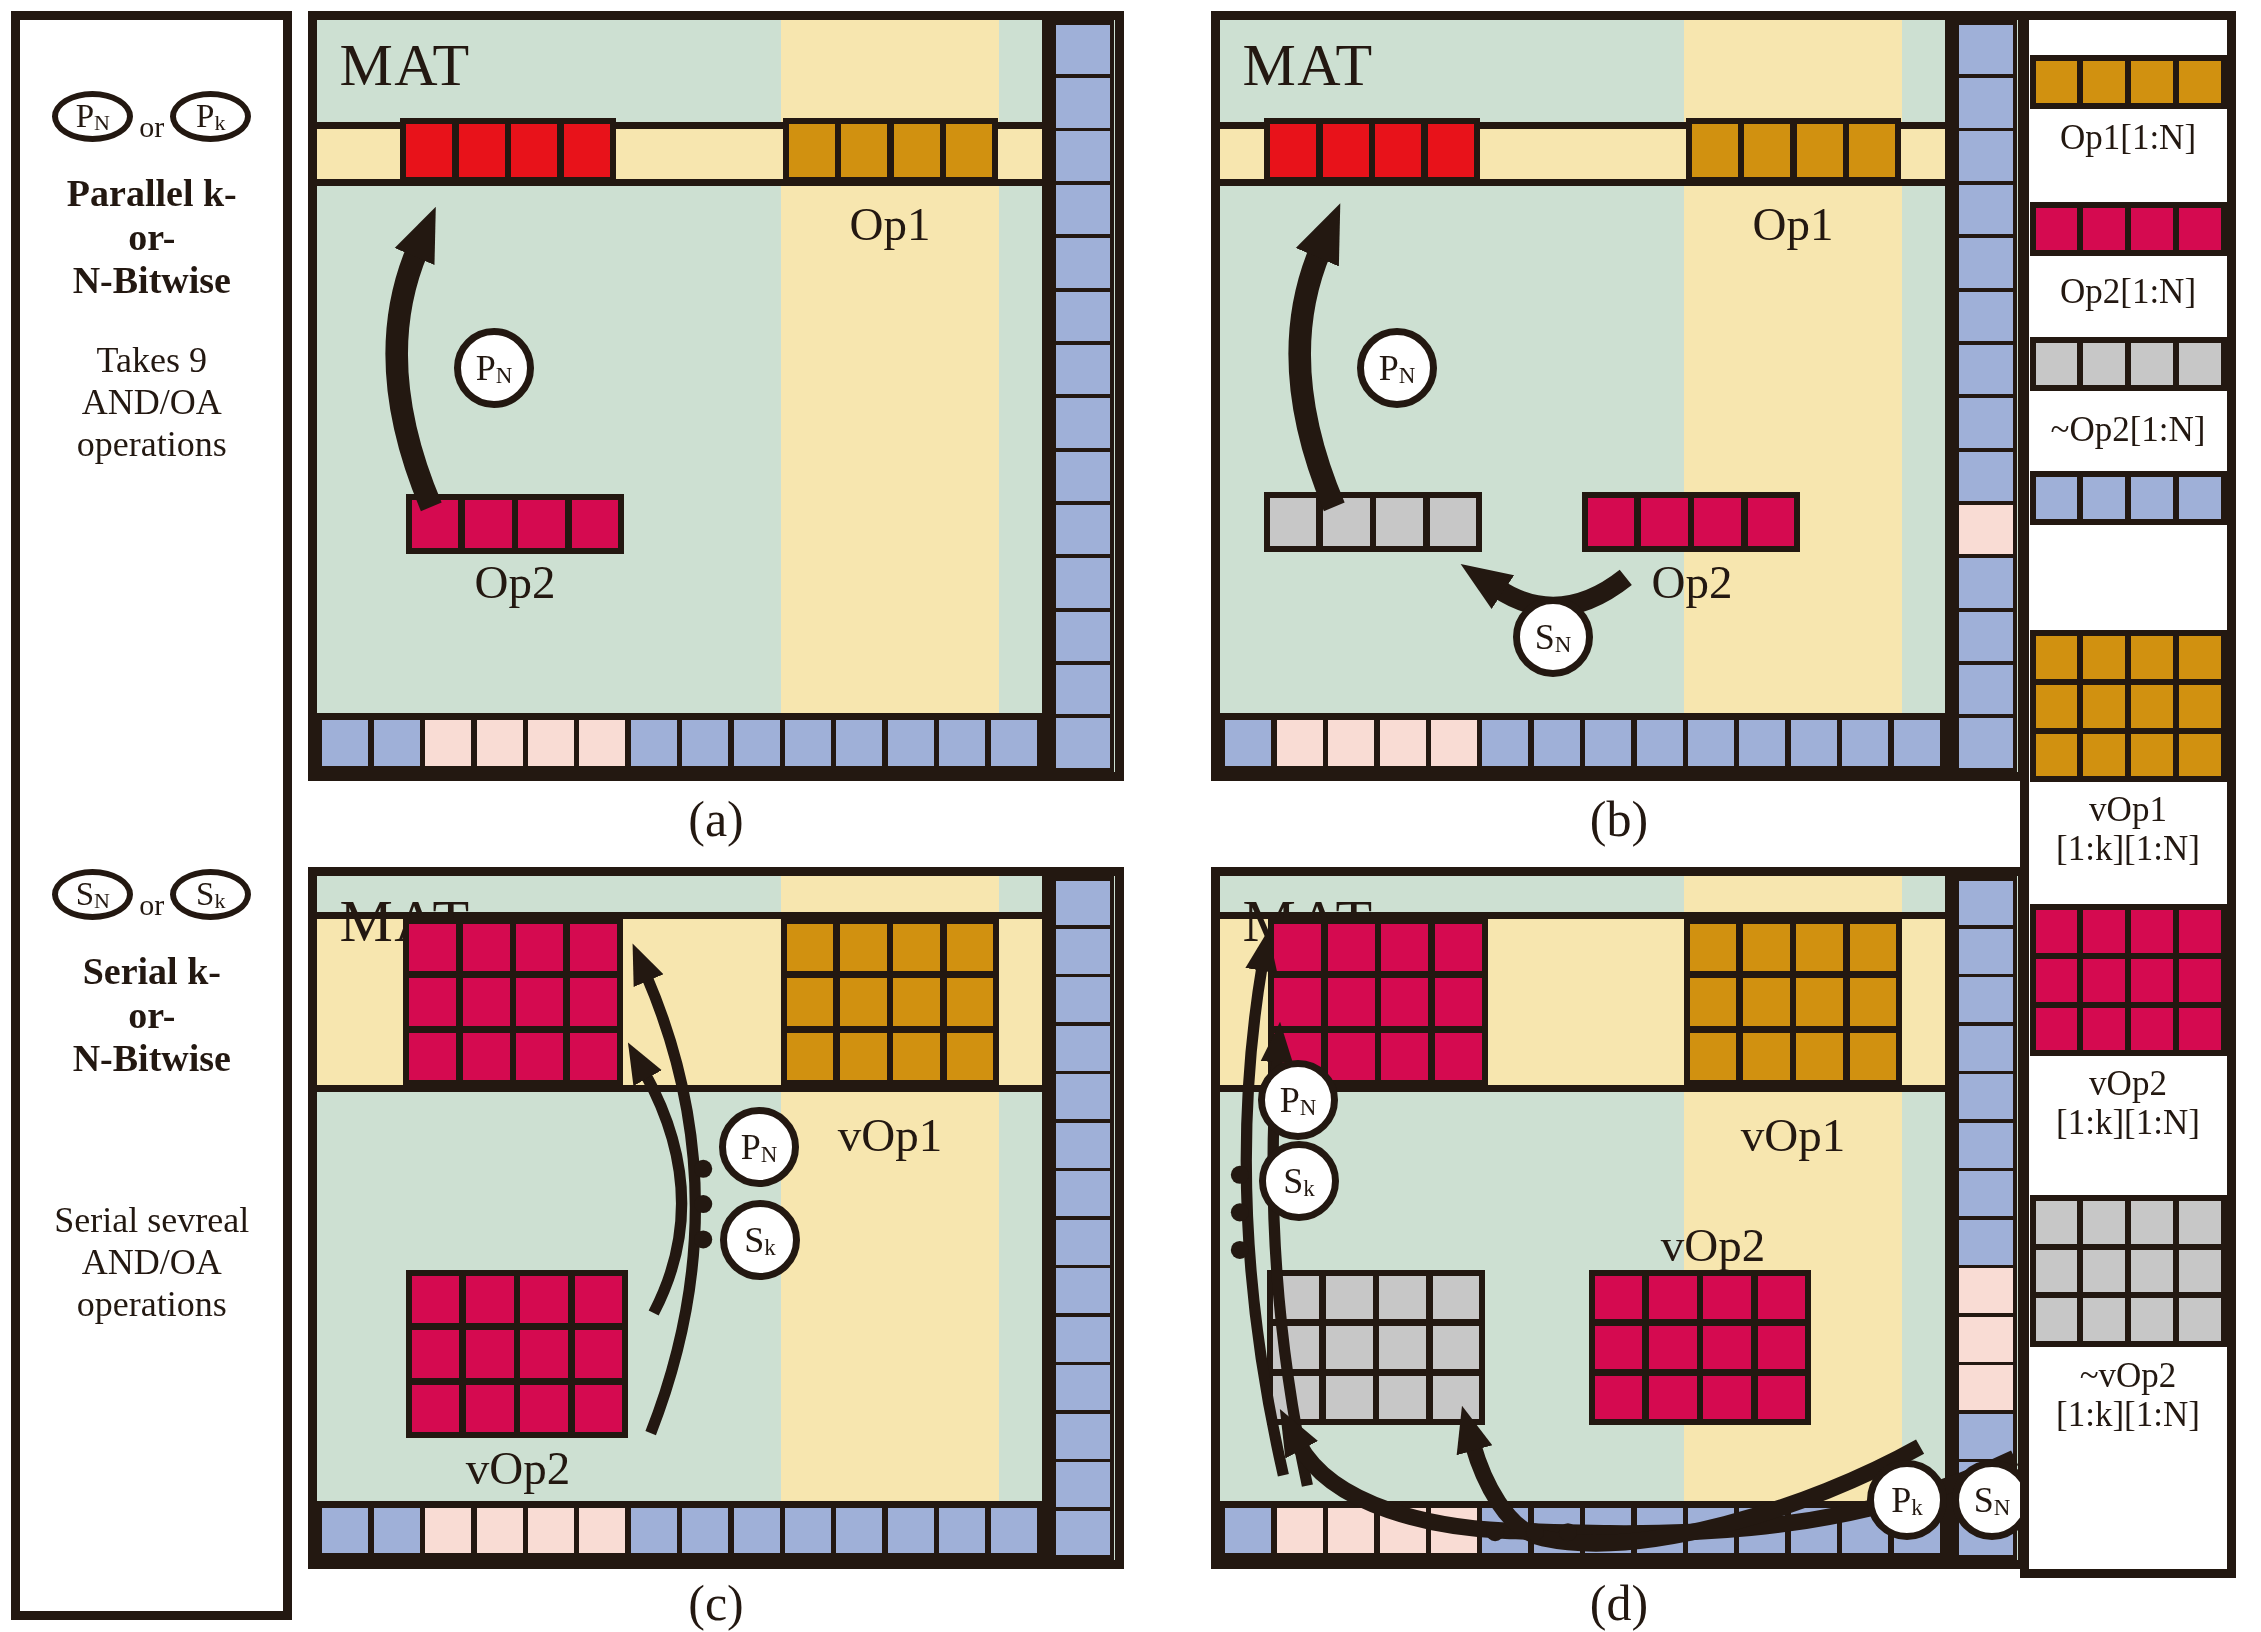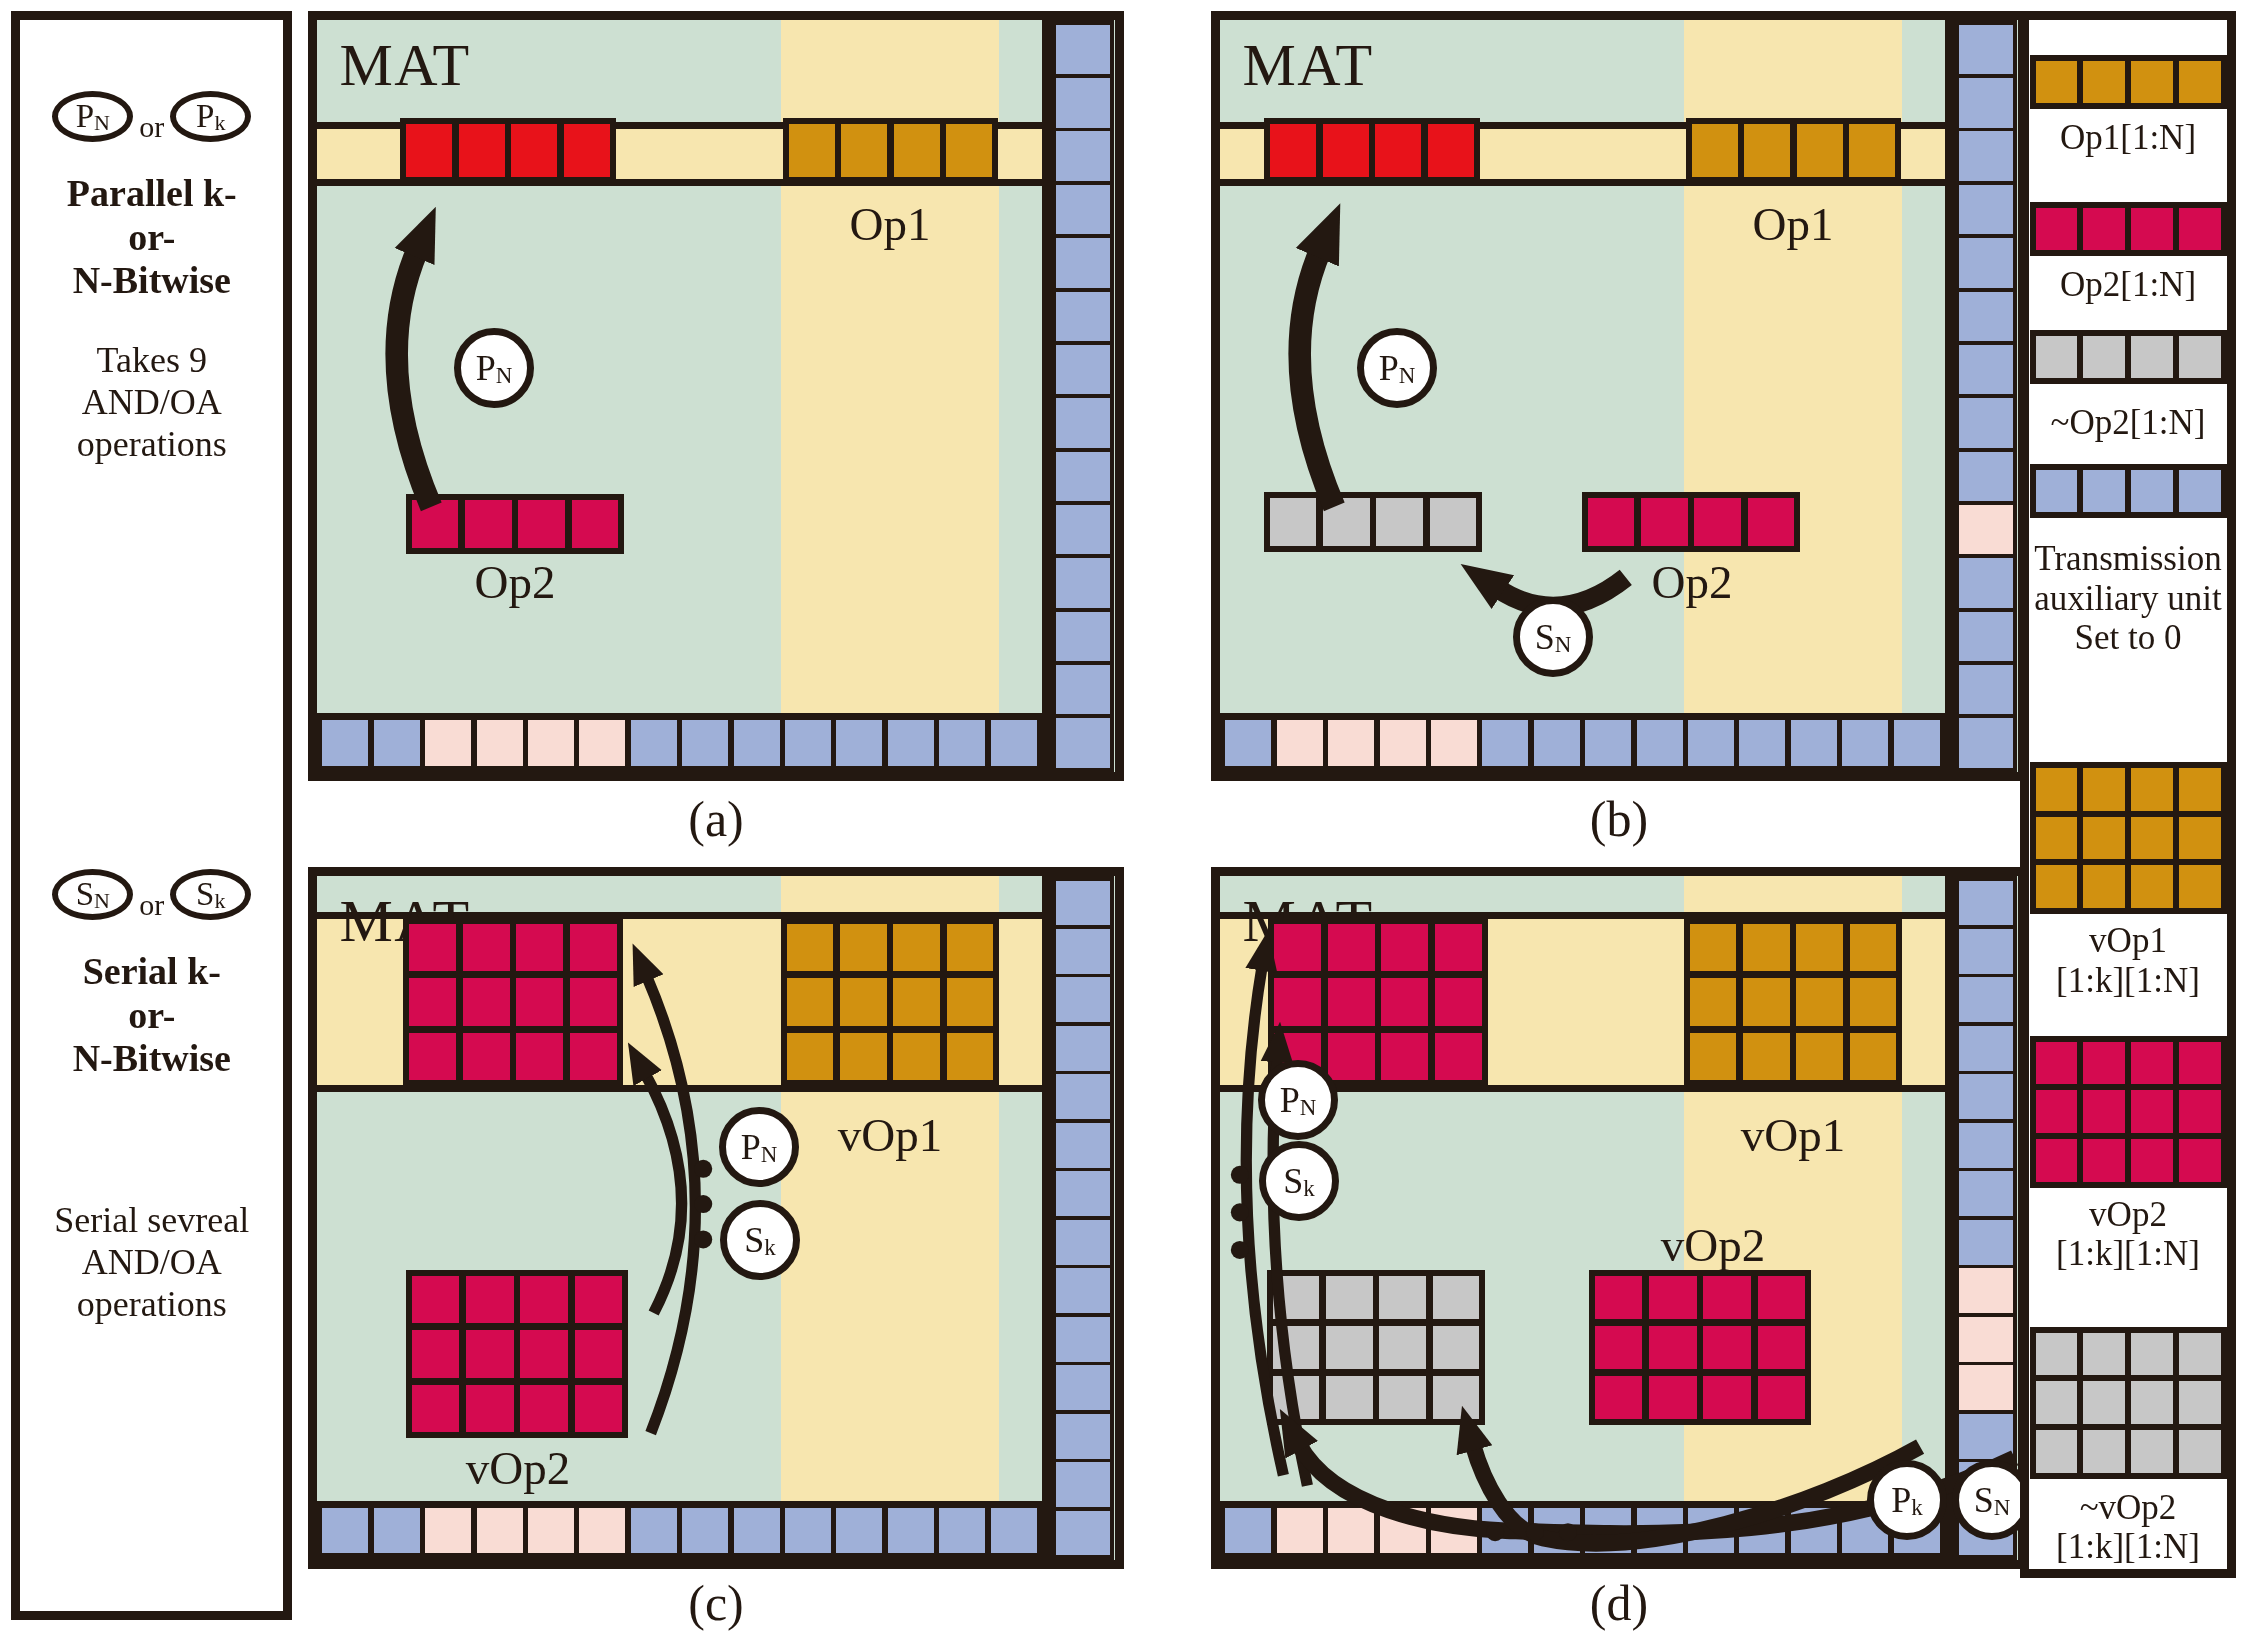--- a/index.html
+++ b/index.html
@@ -564,39 +564,34 @@
       <div style="background: rgb(209, 145, 16);"></div>
       <div style="background: rgb(209, 145, 16);"></div>
     </div>
   <div class="leg-label" style="margin-top:9px;">Op1[1:N]</div>
   <div class="leg-block leg-row" style="margin-top: 45px; grid-template-columns: repeat(4, 1fr); grid-template-rows: repeat(1, 1fr);">
       <div style="background: rgb(213, 10, 80);"></div>
       <div style="background: rgb(213, 10, 80);"></div>
       <div style="background: rgb(213, 10, 80);"></div>
       <div style="background: rgb(213, 10, 80);"></div>
     </div>
-  <div class="leg-label" style="margin-top:9px;">Op2[1:N]</div>
+  <div class="leg-label" style="margin-top:16px;">Op2[1:N]</div>
   <div class="leg-block leg-row" style="margin-top: 25px; grid-template-columns: repeat(4, 1fr); grid-template-rows: repeat(1, 1fr);">
       <div style="background: rgb(199, 199, 199);"></div>
       <div style="background: rgb(199, 199, 199);"></div>
       <div style="background: rgb(199, 199, 199);"></div>
       <div style="background: rgb(199, 199, 199);"></div>
     </div>
   <div class="leg-label" style="margin-top:19.5px;">~Op2[1:N]</div>
   <div class="leg-block leg-row" style="margin-top: 22px; grid-template-columns: repeat(4, 1fr); grid-template-rows: repeat(1, 1fr);">
       <div style="background: rgb(159, 176, 216);"></div>
       <div style="background: rgb(159, 176, 216);"></div>
       <div style="background: rgb(159, 176, 216);"></div>
       <div style="background: rgb(159, 176, 216);"></div>
     </div>
-  <div class="leg-label" style="margin-top:21px;">
-    <div>Transmission</div>
-    <div>auxiliary unit</div>
-    <div>Set to 0</div>
-  </div>
   <div class="leg-block leg-grid" style="margin-top: 105px; grid-template-columns: repeat(4, 1fr); grid-template-rows: repeat(3, 1fr);">
       <div style="background: rgb(209, 145, 16);"></div>
       <div style="background: rgb(209, 145, 16);"></div>
       <div style="background: rgb(209, 145, 16);"></div>
       <div style="background: rgb(209, 145, 16);"></div>
       <div style="background: rgb(209, 145, 16);"></div>
       <div style="background: rgb(209, 145, 16);"></div>
       <div style="background: rgb(209, 145, 16);"></div>
       <div style="background: rgb(209, 145, 16);"></div>
       <div style="background: rgb(209, 145, 16);"></div>

